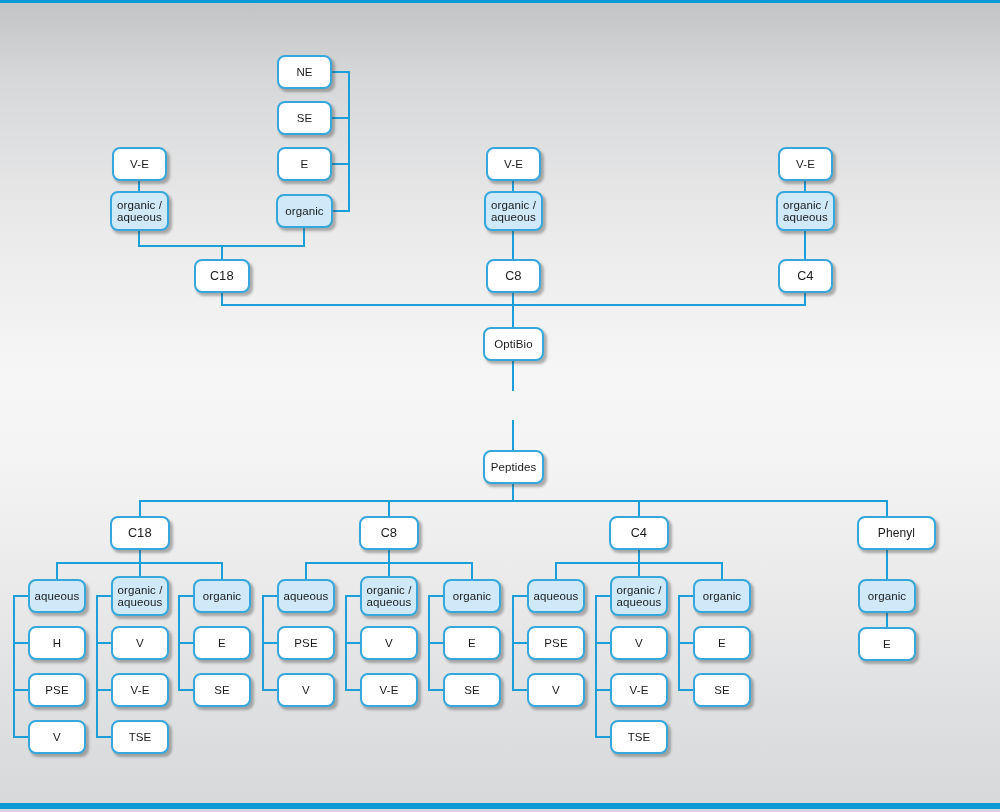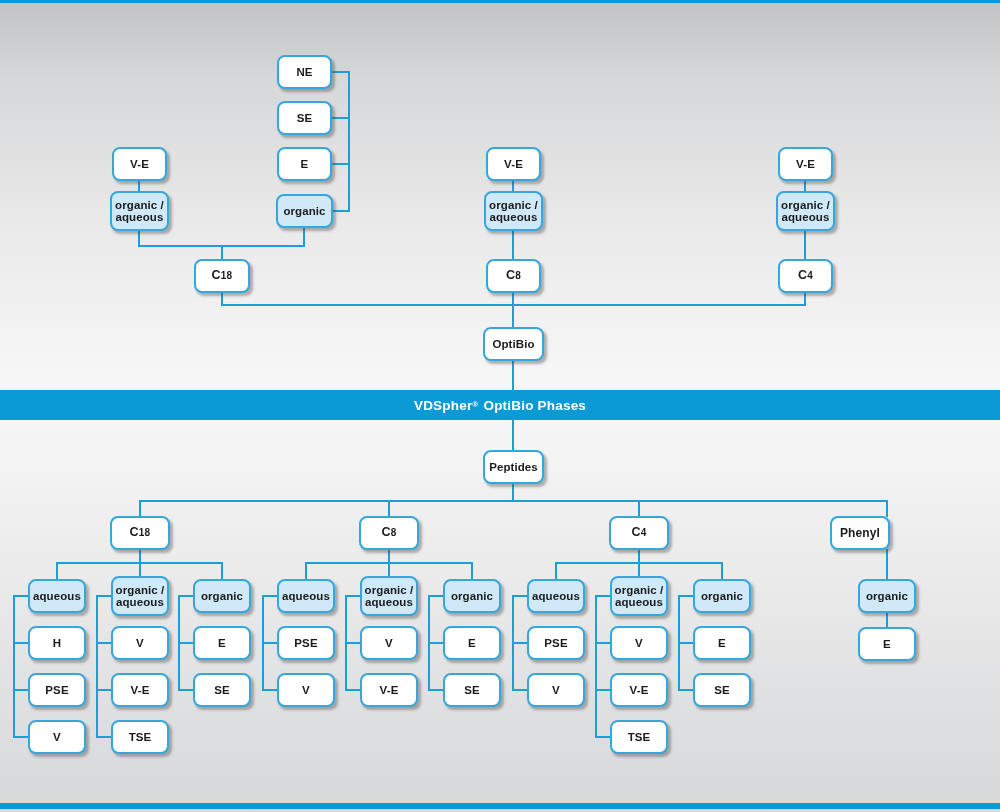--- a/index.html
+++ b/index.html
@@ -15,22 +15,22 @@
   .strip.bottom{top:803px;height:6px;}
   .cl{position:absolute;background:#1c9ed9;z-index:1;}
   .cl.v{width:2px;}
   .cl.h{height:2px;}
   .n{
     position:absolute;box-sizing:border-box;z-index:2;
     background:#ffffff;border:2px solid #35a7dc;border-radius:8px;
     box-shadow:2.5px 3px 2.5px rgba(70,70,70,.4);
     display:flex;align-items:center;justify-content:center;text-align:center;
   }
-  .n .lbl{font-weight:bold;font-size:11.5px;line-height:12.5px;color:#1b1b1b;white-space:pre-line;letter-spacing:.1px;}
-  .n .lbl .sm{font-size:10px;letter-spacing:.3px;}
+  .n .lbl{font-weight:normal;font-size:11.5px;line-height:12.5px;color:#1b1b1b;white-space:pre-line;letter-spacing:.1px;}
+  .n .lbl .sm{font-size:13px;letter-spacing:.3px;}
   .n.cat{background:#cfe9f8;}
   .banner{
     position:absolute;left:0;top:390px;width:1000px;height:30px;z-index:2;
     background:#0a9bd7;color:#ffffff;display:flex;align-items:center;justify-content:center;
     font-weight:bold;font-size:13.5px;letter-spacing:.2px;
   }
   .banner sup{font-size:8px;vertical-align:super;line-height:0;}
   .banner .suffix{margin-left:5px;}
 </style>
 </head>
@@ -170,40 +170,35 @@
       <span class="lbl"><span style="font-size:12.5px">C</span><span class="sm">8</span></span>
     </div>
   <div class="n" style="left:778px;top:259px;width:55px;height:34px">
       <span class="lbl"><span style="font-size:12.5px">C</span><span class="sm">4</span></span>
     </div>
 
   <div class="n" style="left:483px;top:327px;width:61px;height:34px">
       <span class="lbl">OptiBio</span>
     </div>
 
-  <div class="banner">
-    <span>VDSpher</span>
-      <sup>®</sup>
-      <span class="suffix">OptiBio Phases</span>
-  </div>
 
   <div class="n" style="left:483px;top:450px;width:61px;height:34px">
       <span class="lbl">Peptides</span>
     </div>
 
   <div class="n" style="left:110px;top:516px;width:60px;height:34px">
       <span class="lbl"><span style="font-size:12.5px">C</span><span class="sm">18</span></span>
     </div>
   <div class="n" style="left:359px;top:516px;width:60px;height:34px">
       <span class="lbl"><span style="font-size:12.5px">C</span><span class="sm">8</span></span>
     </div>
   <div class="n" style="left:609px;top:516px;width:60px;height:34px">
       <span class="lbl"><span style="font-size:12.5px">C</span><span class="sm">4</span></span>
     </div>
-  <div class="n" style="left:830px;top:516px;width:60px;height:34px">
+  <div class="n" style="left:857px;top:516px;width:79px;height:34px">
       <span class="lbl" style="font-size:12px">Phenyl</span>
     </div>
 
   <div class="n cat" style="left:28px;top:579px;width:58px;height:34px">
       <span class="lbl">aqueous</span>
     </div>
   <div class="n cat" style="left:111px;top:576px;width:58px;height:40px">
       <span class="lbl">organic /
 aqueous</span>
     </div>

